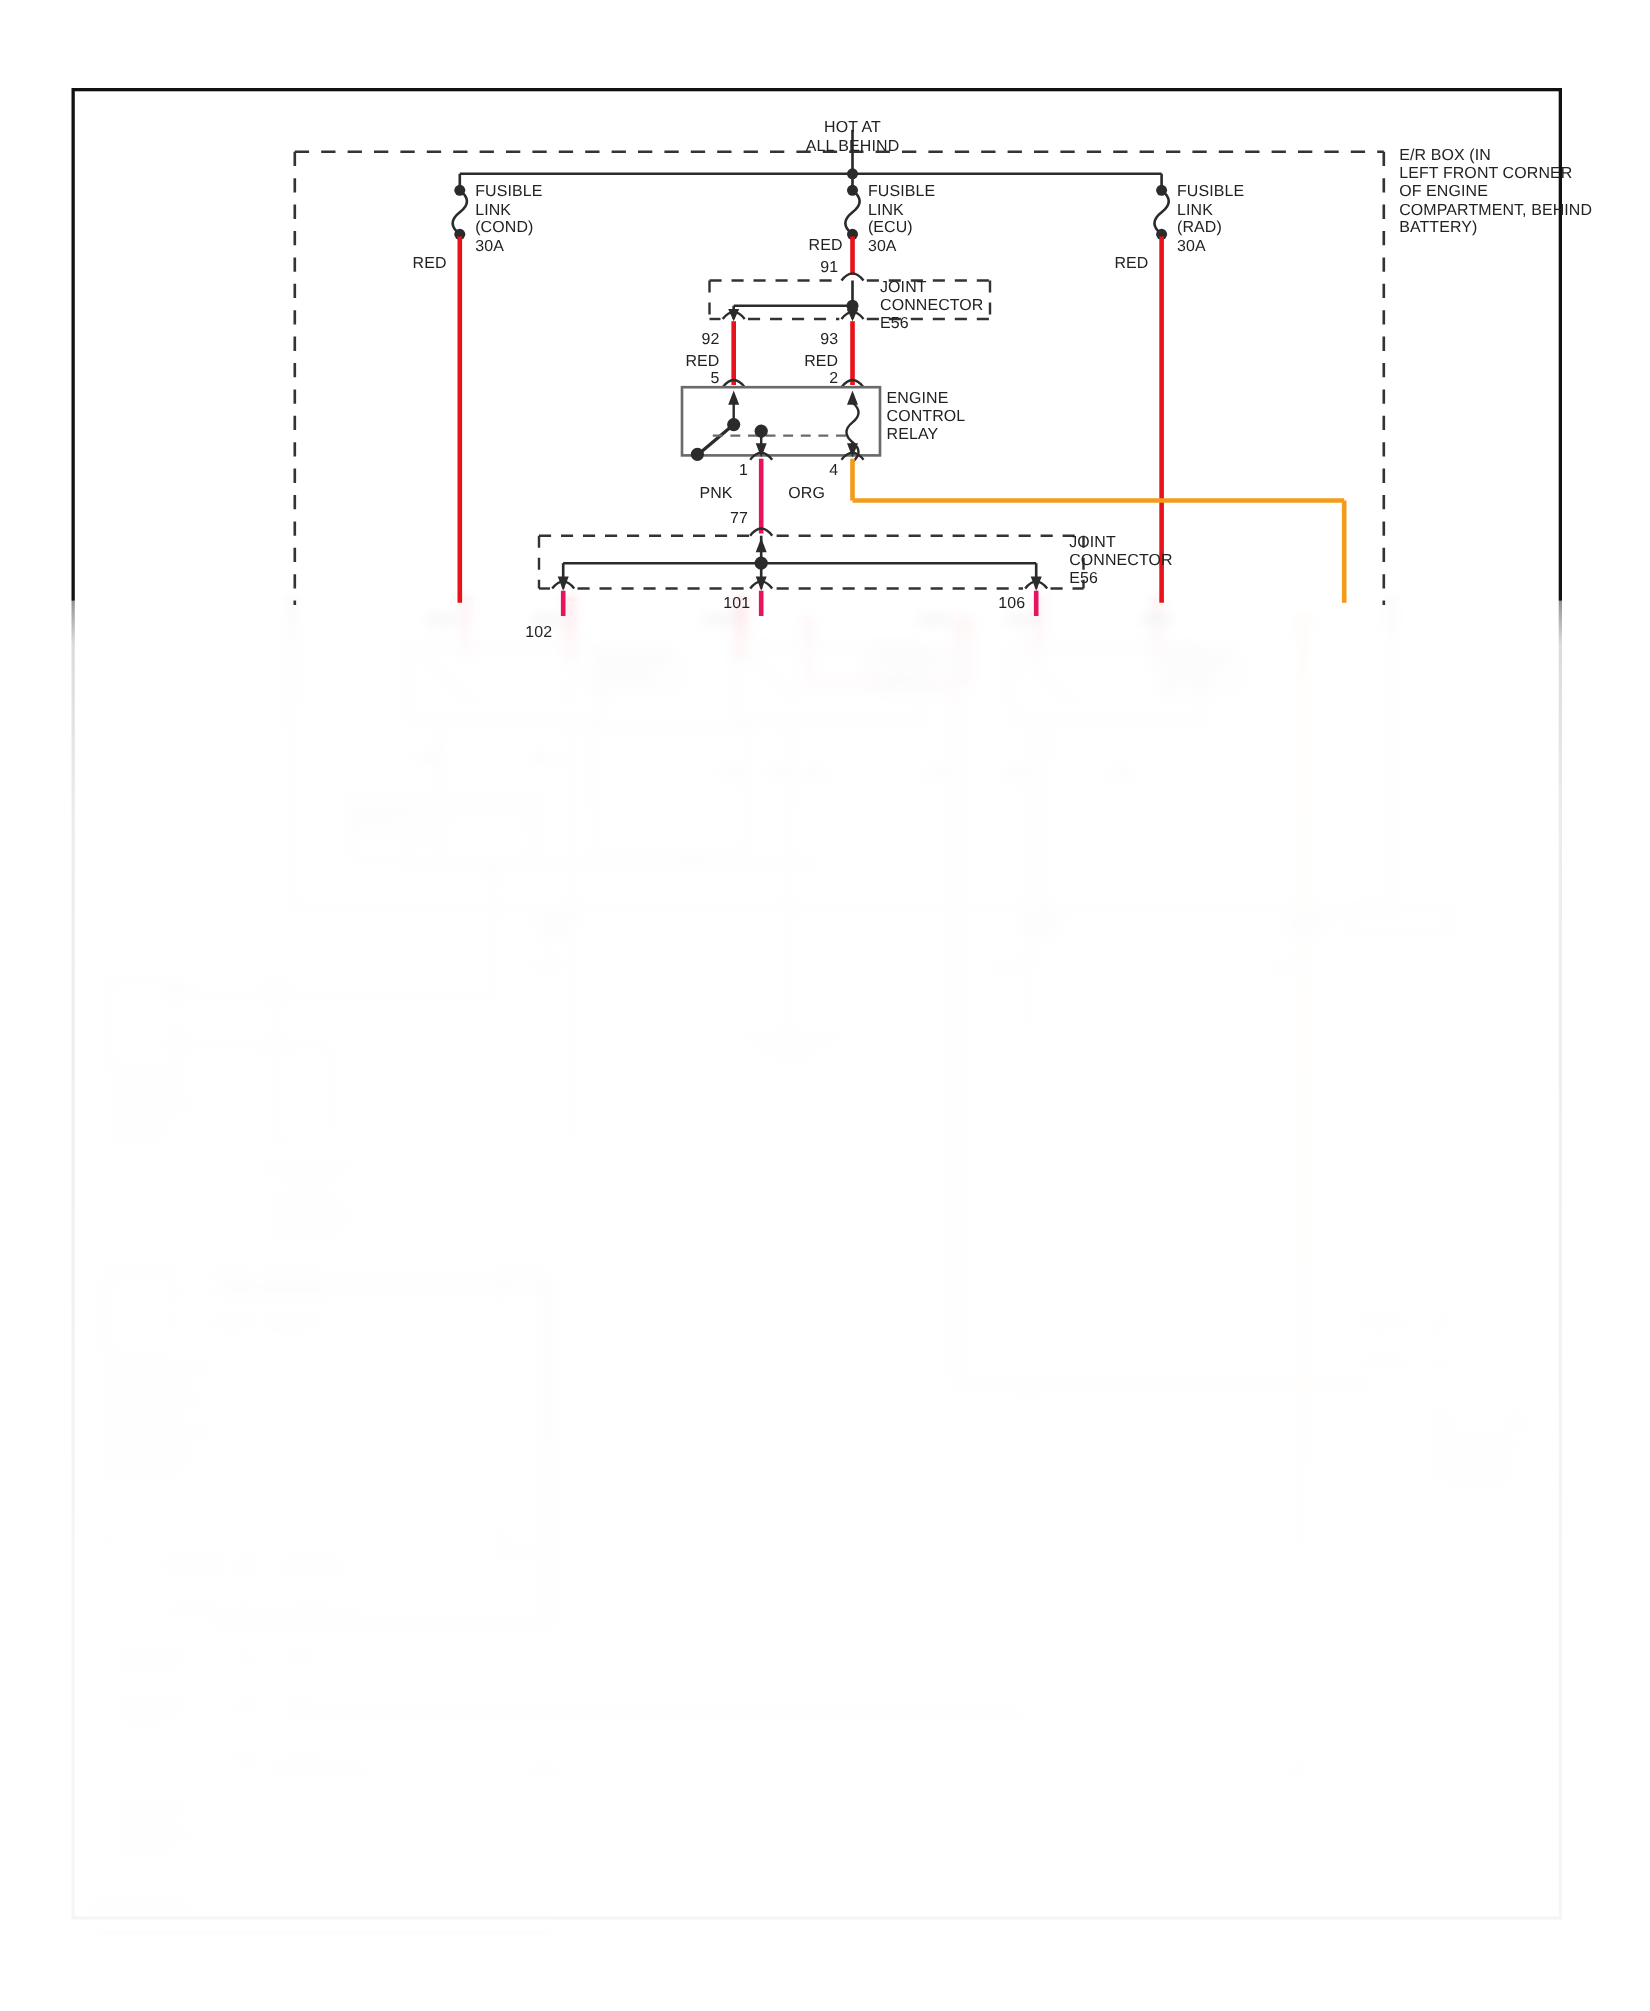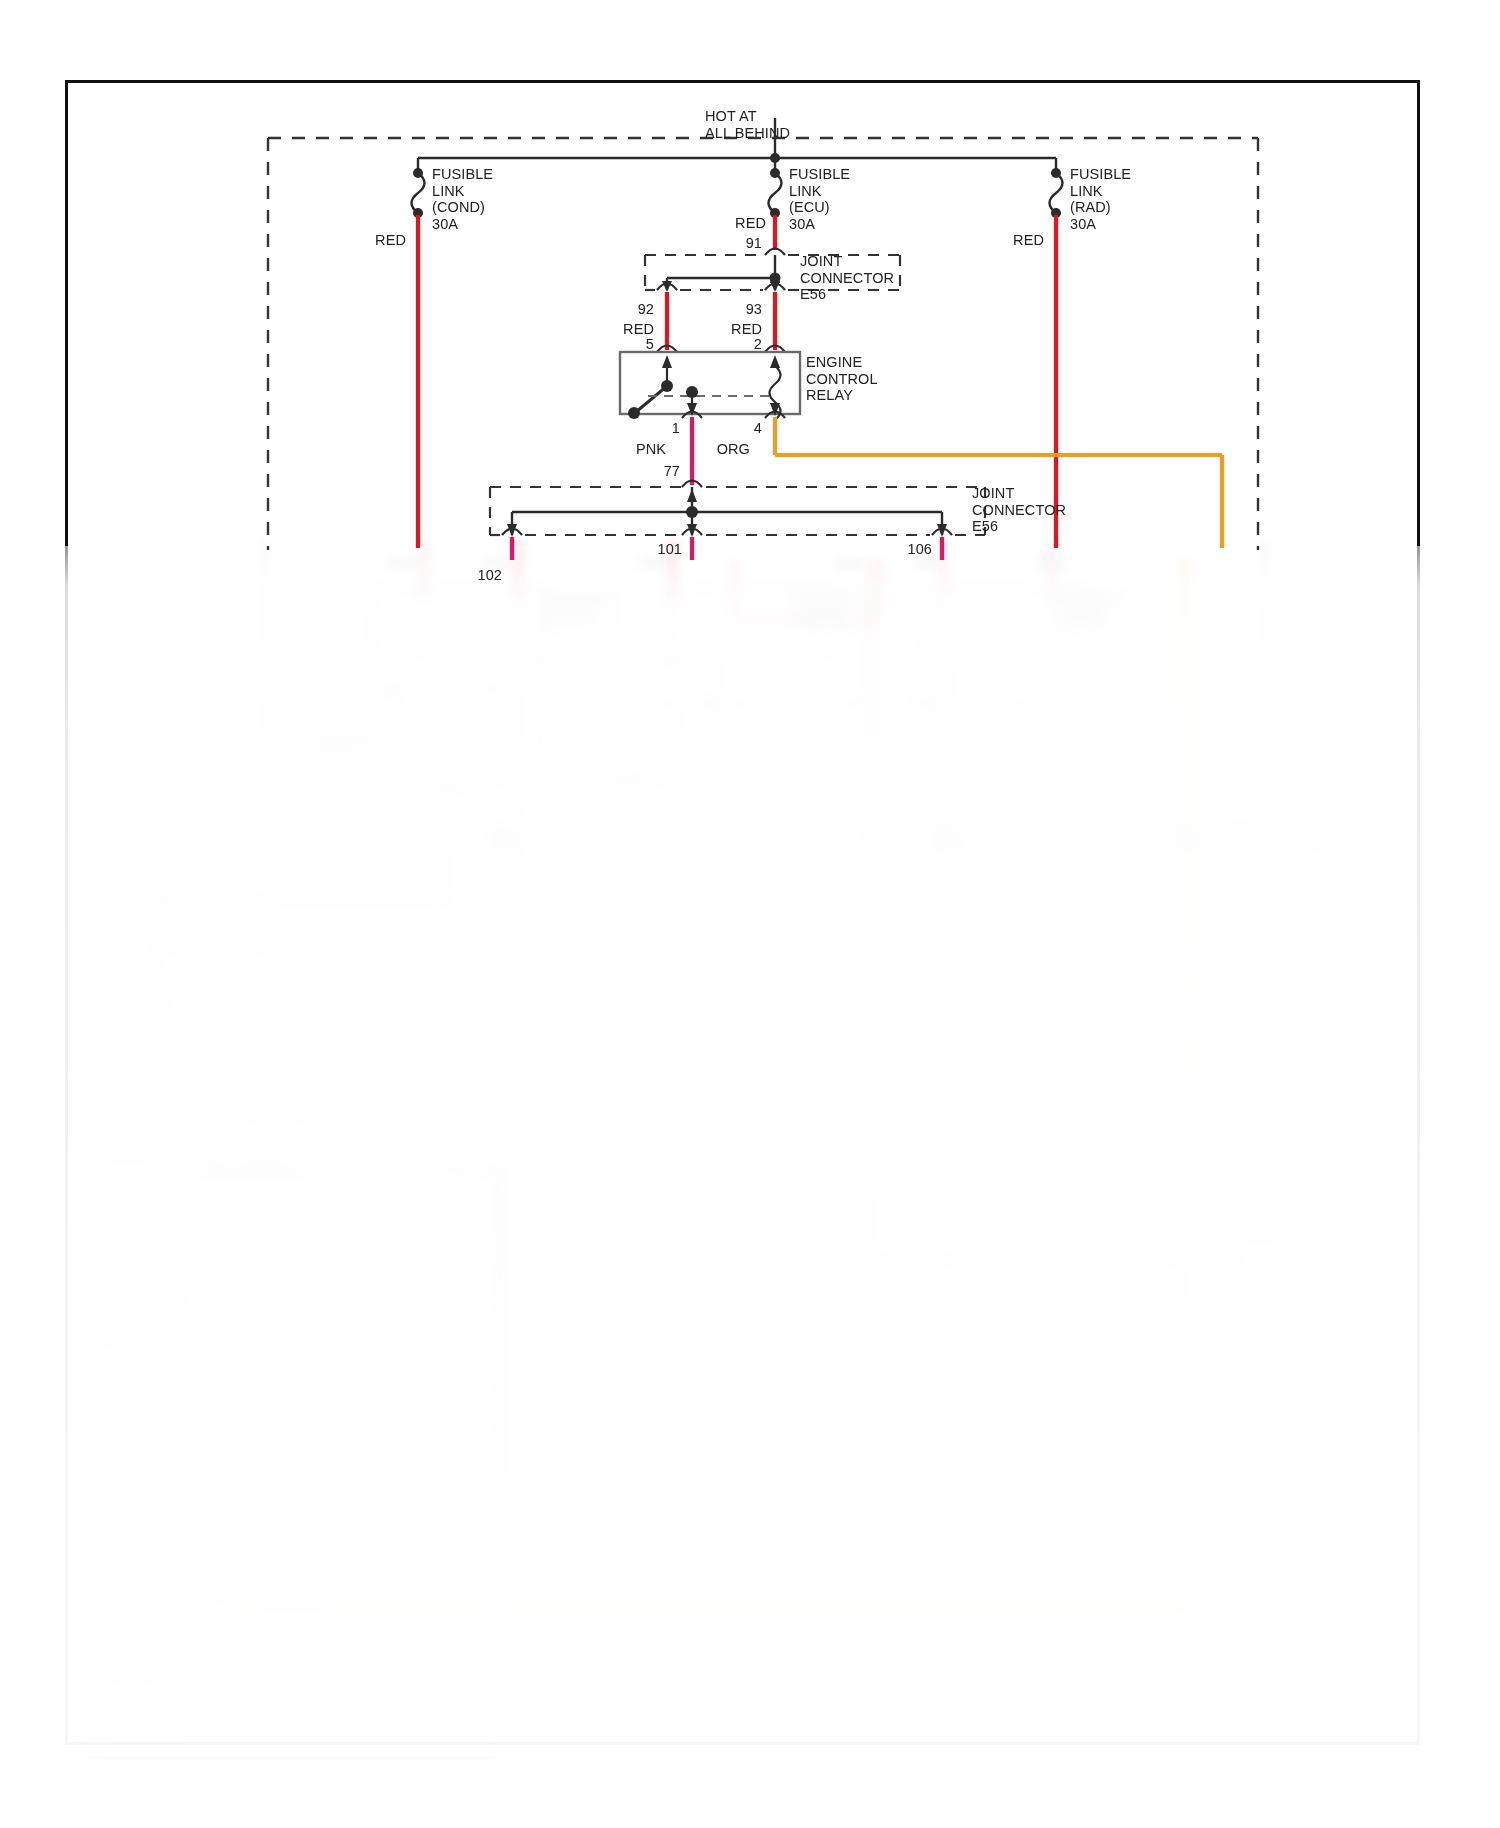--- a/index.html
+++ b/index.html
@@ -52,21 +52,21 @@
   
   .lbl {
     position: absolute;
     font-family: "Liberation Sans", sans-serif;
     font-size: 14.5px;
     color: #222;
     line-height: 16.5px;
     white-space: pre;
     letter-spacing: 0.1px;
   }
-  .lbl.center { }
+  .lbl.center { text-align: center; }
   .lbl.right { text-align: right; }
   .blurwrap {
     position: absolute;
     left: 0; top: 0;
     width: 1500px; height: 1828px;
     filter: blur(5.5px);
     opacity: 0.45;
     pointer-events: none;
   }
 </style>
@@ -374,20 +374,25 @@
       <path d="M942,537 L937,524 L947,524 Z" fill="#2b2b2b"></path>
 
       <path d="M512,537 L512,560" stroke="#e8135f" stroke-width="4.2" fill="none"></path>
       <path d="M692,537 L692,560" stroke="#e8135f" stroke-width="4.2" fill="none"></path>
       <path d="M942,537 L942,560" stroke="#e8135f" stroke-width="4.2" fill="none"></path>
     </g>
   </svg>
 
   <div class="lbl center" style="left:705px; top:108px; width:140px;"><span>HOT AT</span><br><span>ALL BEHIND</span></div>
 
+  <div class="lbl" style="left:1272px; top:133px; width:210px;">E/R BOX (IN
+LEFT FRONT CORNER
+OF ENGINE
+COMPARTMENT, BEHIND
+BATTERY)</div>
 
   <div class="lbl" style="left:432px; top:166px;"><span>FUSIBLE</span><br><span>LINK</span><br><span>(COND)</span><br><span>30A</span></div>
   <div class="lbl right" style="left:340px; top:232px; width:66px;">RED</div>
 
   <div class="lbl" style="left:789px; top:166px;"><span>FUSIBLE</span><br><span>LINK</span><br><span>(ECU)</span><br><span>30A</span></div>
   <div class="lbl right" style="left:700px; top:215px; width:66px;">RED</div>
 
   <div class="lbl" style="left:1070px; top:166px;"><span>FUSIBLE</span><br><span>LINK</span><br><span>(RAD)</span><br><span>30A</span></div>
   <div class="lbl right" style="left:978px; top:232px; width:66px;">RED</div>
 

